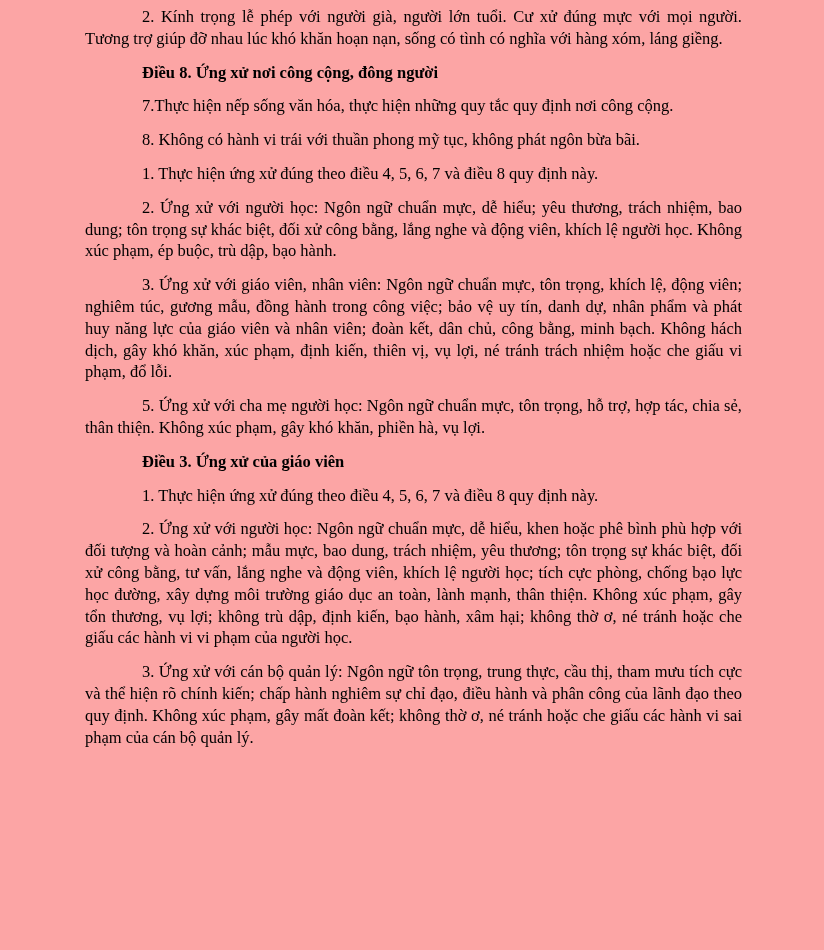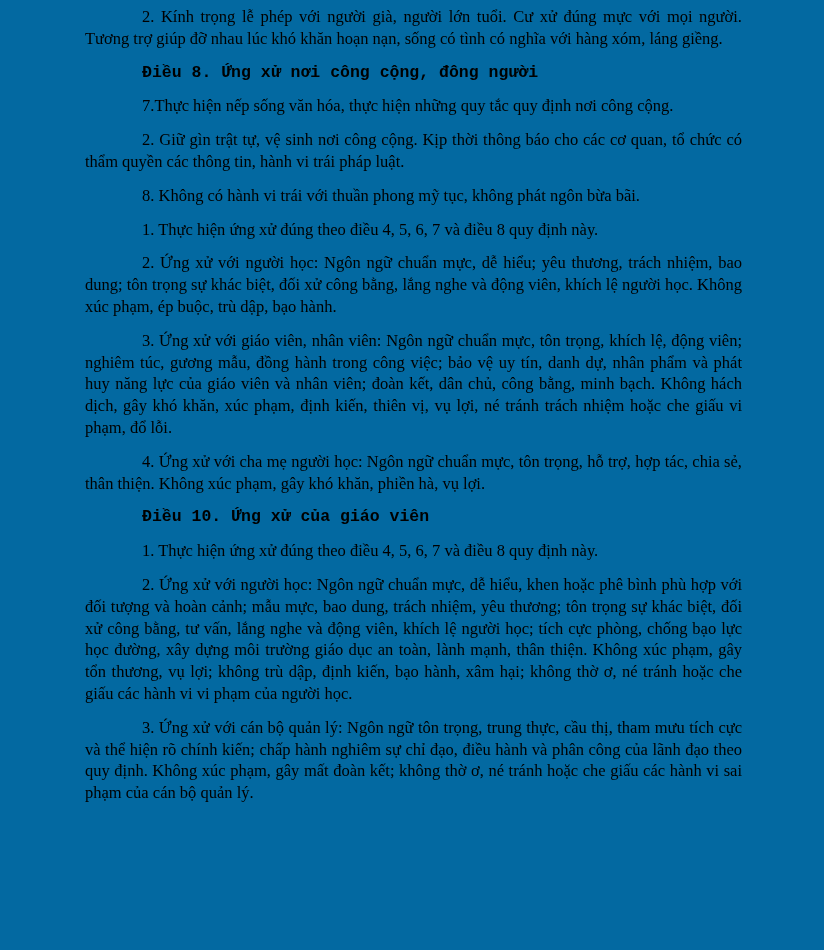--- a/index.html
+++ b/index.html
@@ -6,47 +6,45 @@
     margin: 0;
     padding: 0;
     background: #ffffff;
   }
   .page {
     position: relative;
     width: 824px;
     height: 950px;
     box-sizing: border-box;
     padding: 6px 82px 0 85px;
-    background: #0369a1;
+    background: #fca5a5;
     color: #000000;
     font-family: "Liberation Serif", "DejaVu Serif", serif;
     font-size: 16.5px;
     line-height: 21.8px;
     text-align: justify;
     overflow: hidden;
   }
   .para {
     margin: 0 0 12px 0;
     text-indent: 57px;
   }
   .heading {
     font-weight: 700;
-    font-family: Liberation Mono, monospace;
   }
 </style>
 </head>
 <body>
 
 <div class="page">
   <p class="para">2. Kính trọng lễ phép với người già, người lớn tuổi. Cư xử đúng mực với mọi người. Tương trợ giúp đỡ nhau lúc khó khăn hoạn nạn, sống có tình có nghĩa với hàng xóm, láng giềng.</p>
   <p class="para heading">Điều 8. Ứng xử nơi công cộng, đông người</p>
   <p class="para">7.Thực hiện nếp sống văn hóa, thực hiện những quy tắc quy định nơi công cộng.</p>
-  <p class="para">2. Giữ gìn trật tự, vệ sinh nơi công cộng. Kịp thời thông báo cho các cơ quan, tổ chức có thẩm quyền các thông tin, hành vi trái pháp luật.</p>
   <p class="para">8. Không có hành vi trái với thuần phong mỹ tục, không phát ngôn bừa bãi.</p>
   <p class="para">1. Thực hiện ứng xử đúng theo điều 4, 5, 6, 7 và điều 8 quy định này.</p>
   <p class="para">2. Ứng xử với người học: Ngôn ngữ chuẩn mực, dễ hiểu; yêu thương, trách nhiệm, bao dung; tôn trọng sự khác biệt, đối xử công bằng, lắng nghe và động viên, khích lệ người học. Không xúc phạm, ép buộc, trù dập, bạo hành.</p>
   <p class="para">3. Ứng xử với giáo viên, nhân viên: Ngôn ngữ chuẩn mực, tôn trọng, khích lệ, động viên; nghiêm túc, gương mẫu, đồng hành trong công việc; bảo vệ uy tín, danh dự, nhân phẩm và phát huy năng lực của giáo viên và nhân viên; đoàn kết, dân chủ, công bằng, minh bạch. Không hách dịch, gây khó khăn, xúc phạm, định kiến, thiên vị, vụ lợi, né tránh trách nhiệm hoặc che giấu vi phạm, đổ lỗi.</p>
-  <p class="para">4. Ứng xử với cha mẹ người học: Ngôn ngữ chuẩn mực, tôn trọng, hỗ trợ, hợp tác, chia sẻ, thân thiện. Không xúc phạm, gây khó khăn, phiền hà, vụ lợi.</p>
-  <p class="para heading">Điều 10. Ứng xử của giáo viên</p>
+  <p class="para">5. Ứng xử với cha mẹ người học: Ngôn ngữ chuẩn mực, tôn trọng, hỗ trợ, hợp tác, chia sẻ, thân thiện. Không xúc phạm, gây khó khăn, phiền hà, vụ lợi.</p>
+  <p class="para heading">Điều 3. Ứng xử của giáo viên</p>
   <p class="para">1. Thực hiện ứng xử đúng theo điều 4, 5, 6, 7 và điều 8 quy định này.</p>
   <p class="para">2. Ứng xử với người học: Ngôn ngữ chuẩn mực, dễ hiểu, khen hoặc phê bình phù hợp với đối tượng và hoàn cảnh; mẫu mực, bao dung, trách nhiệm, yêu thương; tôn trọng sự khác biệt, đối xử công bằng, tư vấn, lắng nghe và động viên, khích lệ người học; tích cực phòng, chống bạo lực học đường, xây dựng môi trường giáo dục an toàn, lành mạnh, thân thiện. Không xúc phạm, gây tổn thương, vụ lợi; không trù dập, định kiến, bạo hành, xâm hại; không thờ ơ, né tránh hoặc che giấu các hành vi vi phạm của người học.</p>
   <p class="para">3. Ứng xử với cán bộ quản lý: Ngôn ngữ tôn trọng, trung thực, cầu thị, tham mưu tích cực và thể hiện rõ chính kiến; chấp hành nghiêm sự chỉ đạo, điều hành và phân công của lãnh đạo theo quy định. Không xúc phạm, gây mất đoàn kết; không thờ ơ, né tránh hoặc che giấu các hành vi sai phạm của cán bộ quản lý.</p>
 </div>
 
 </body></html>

